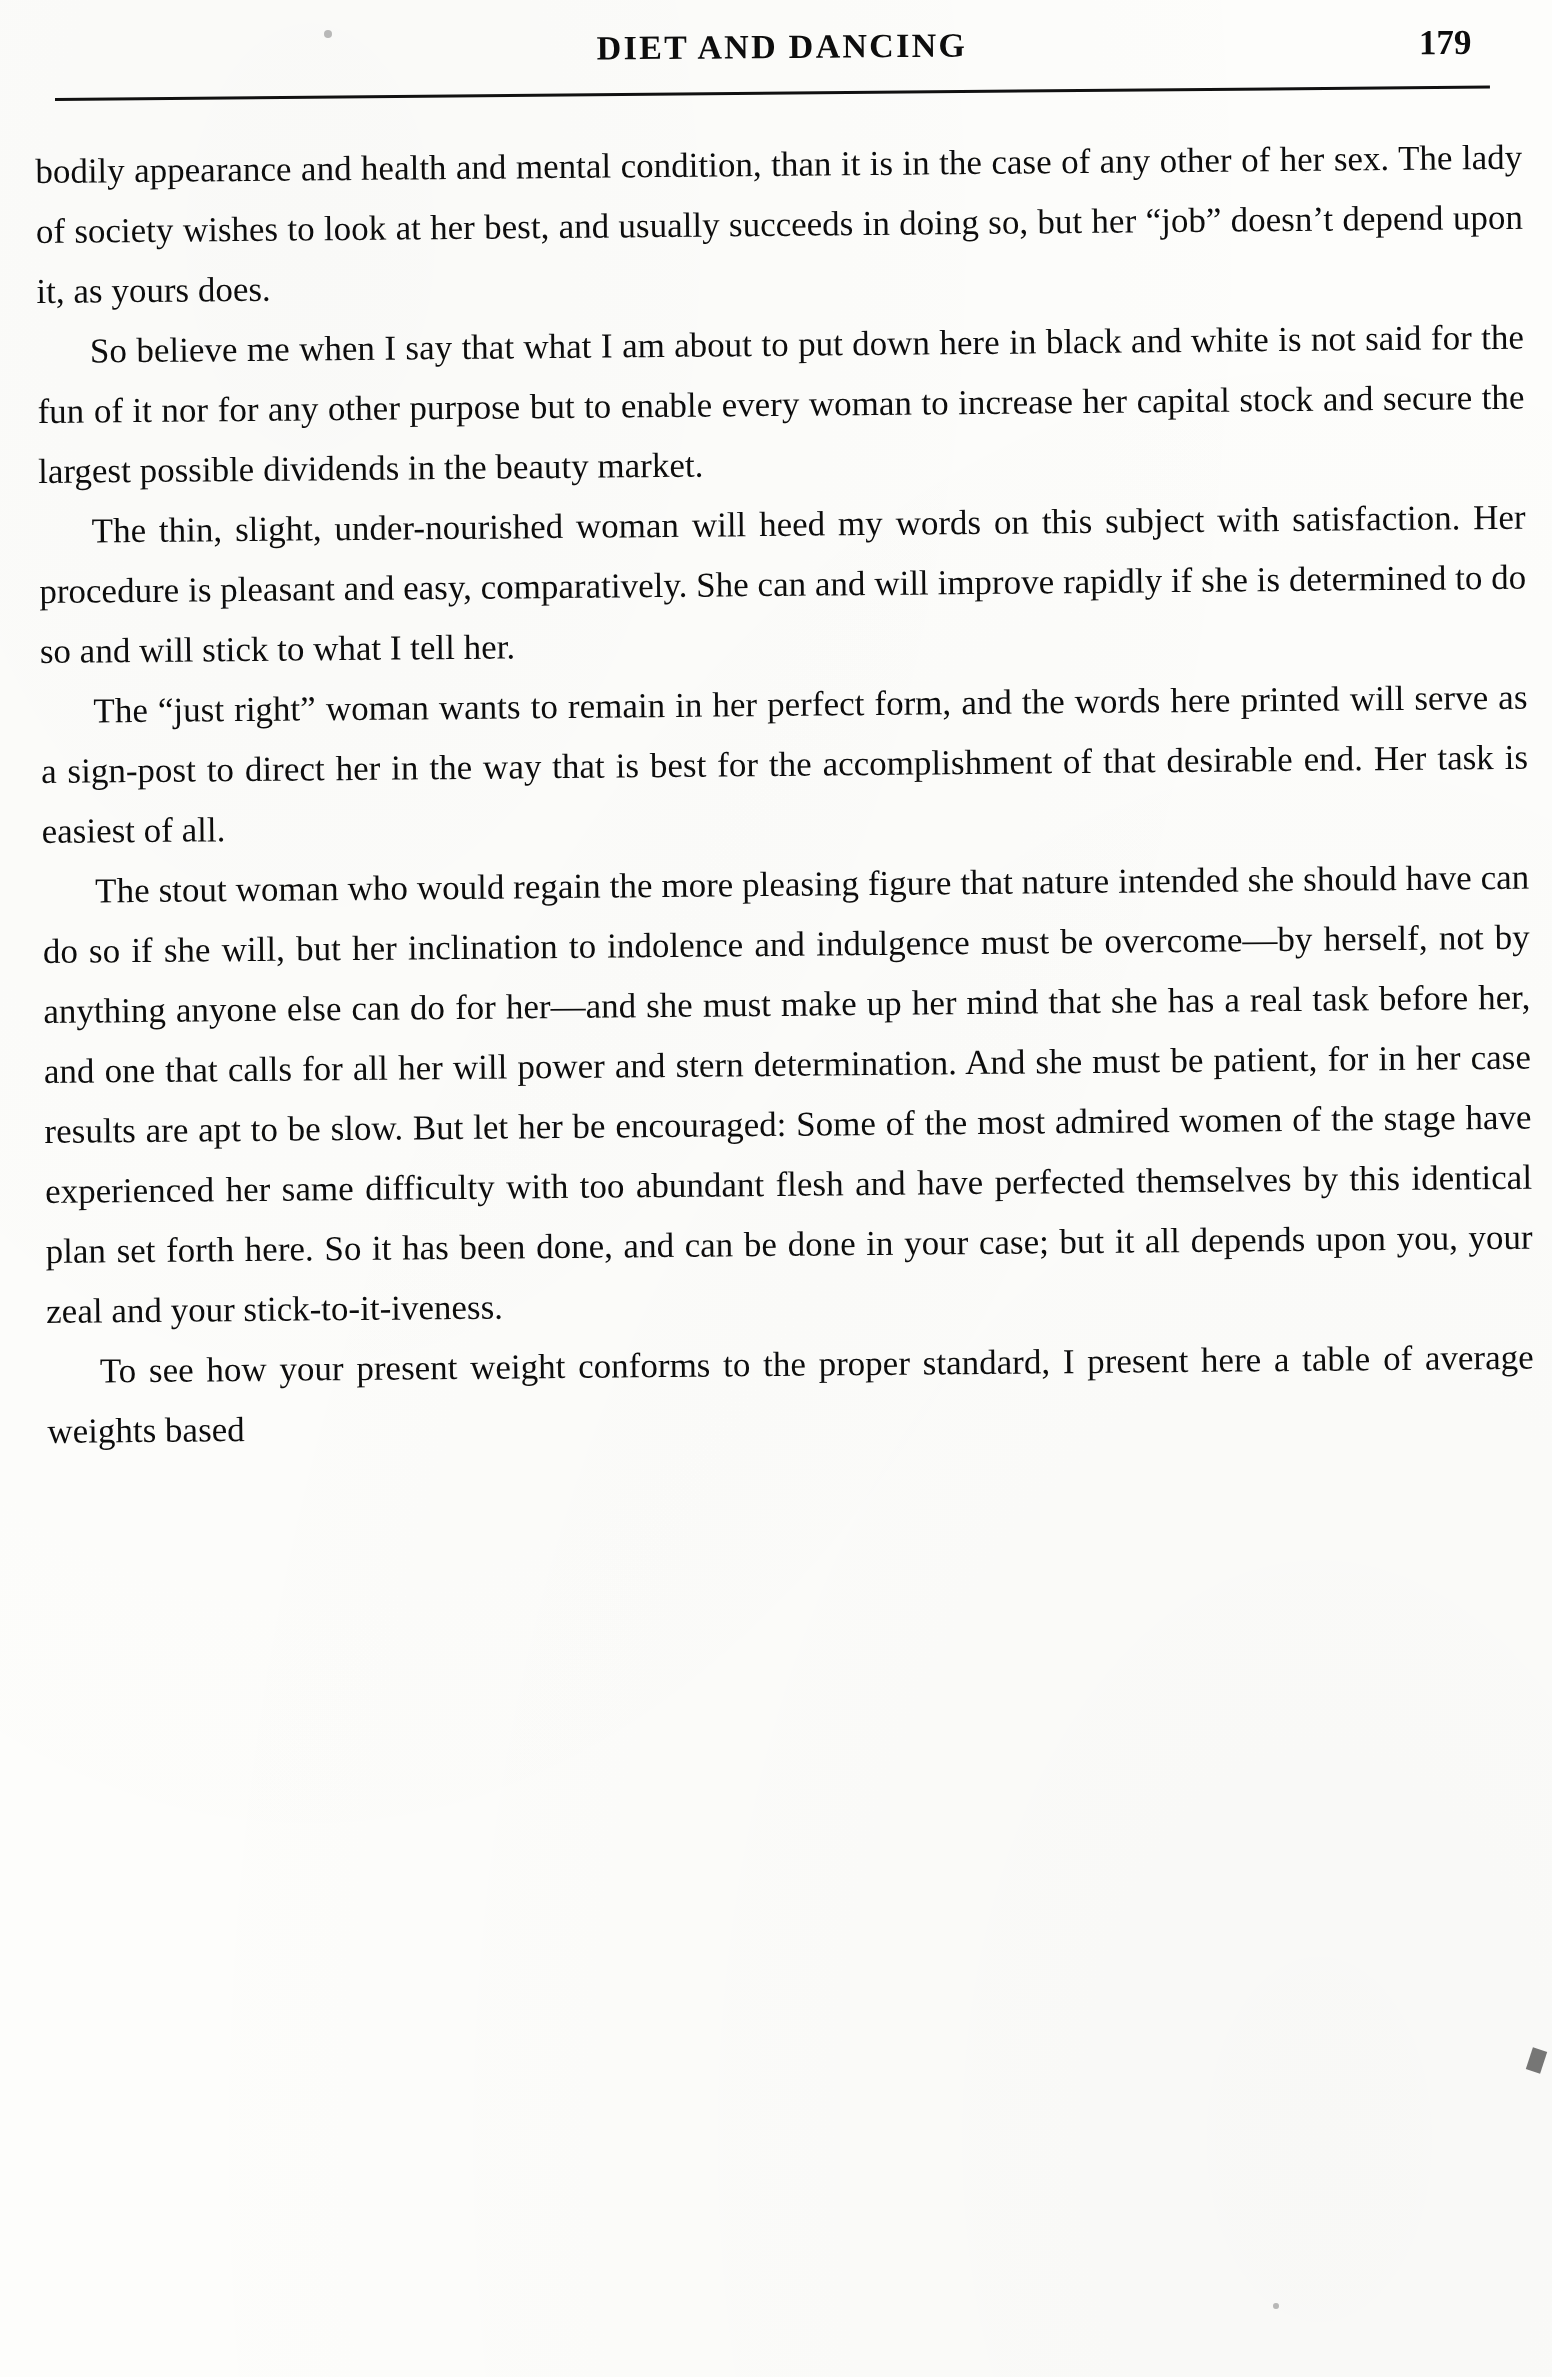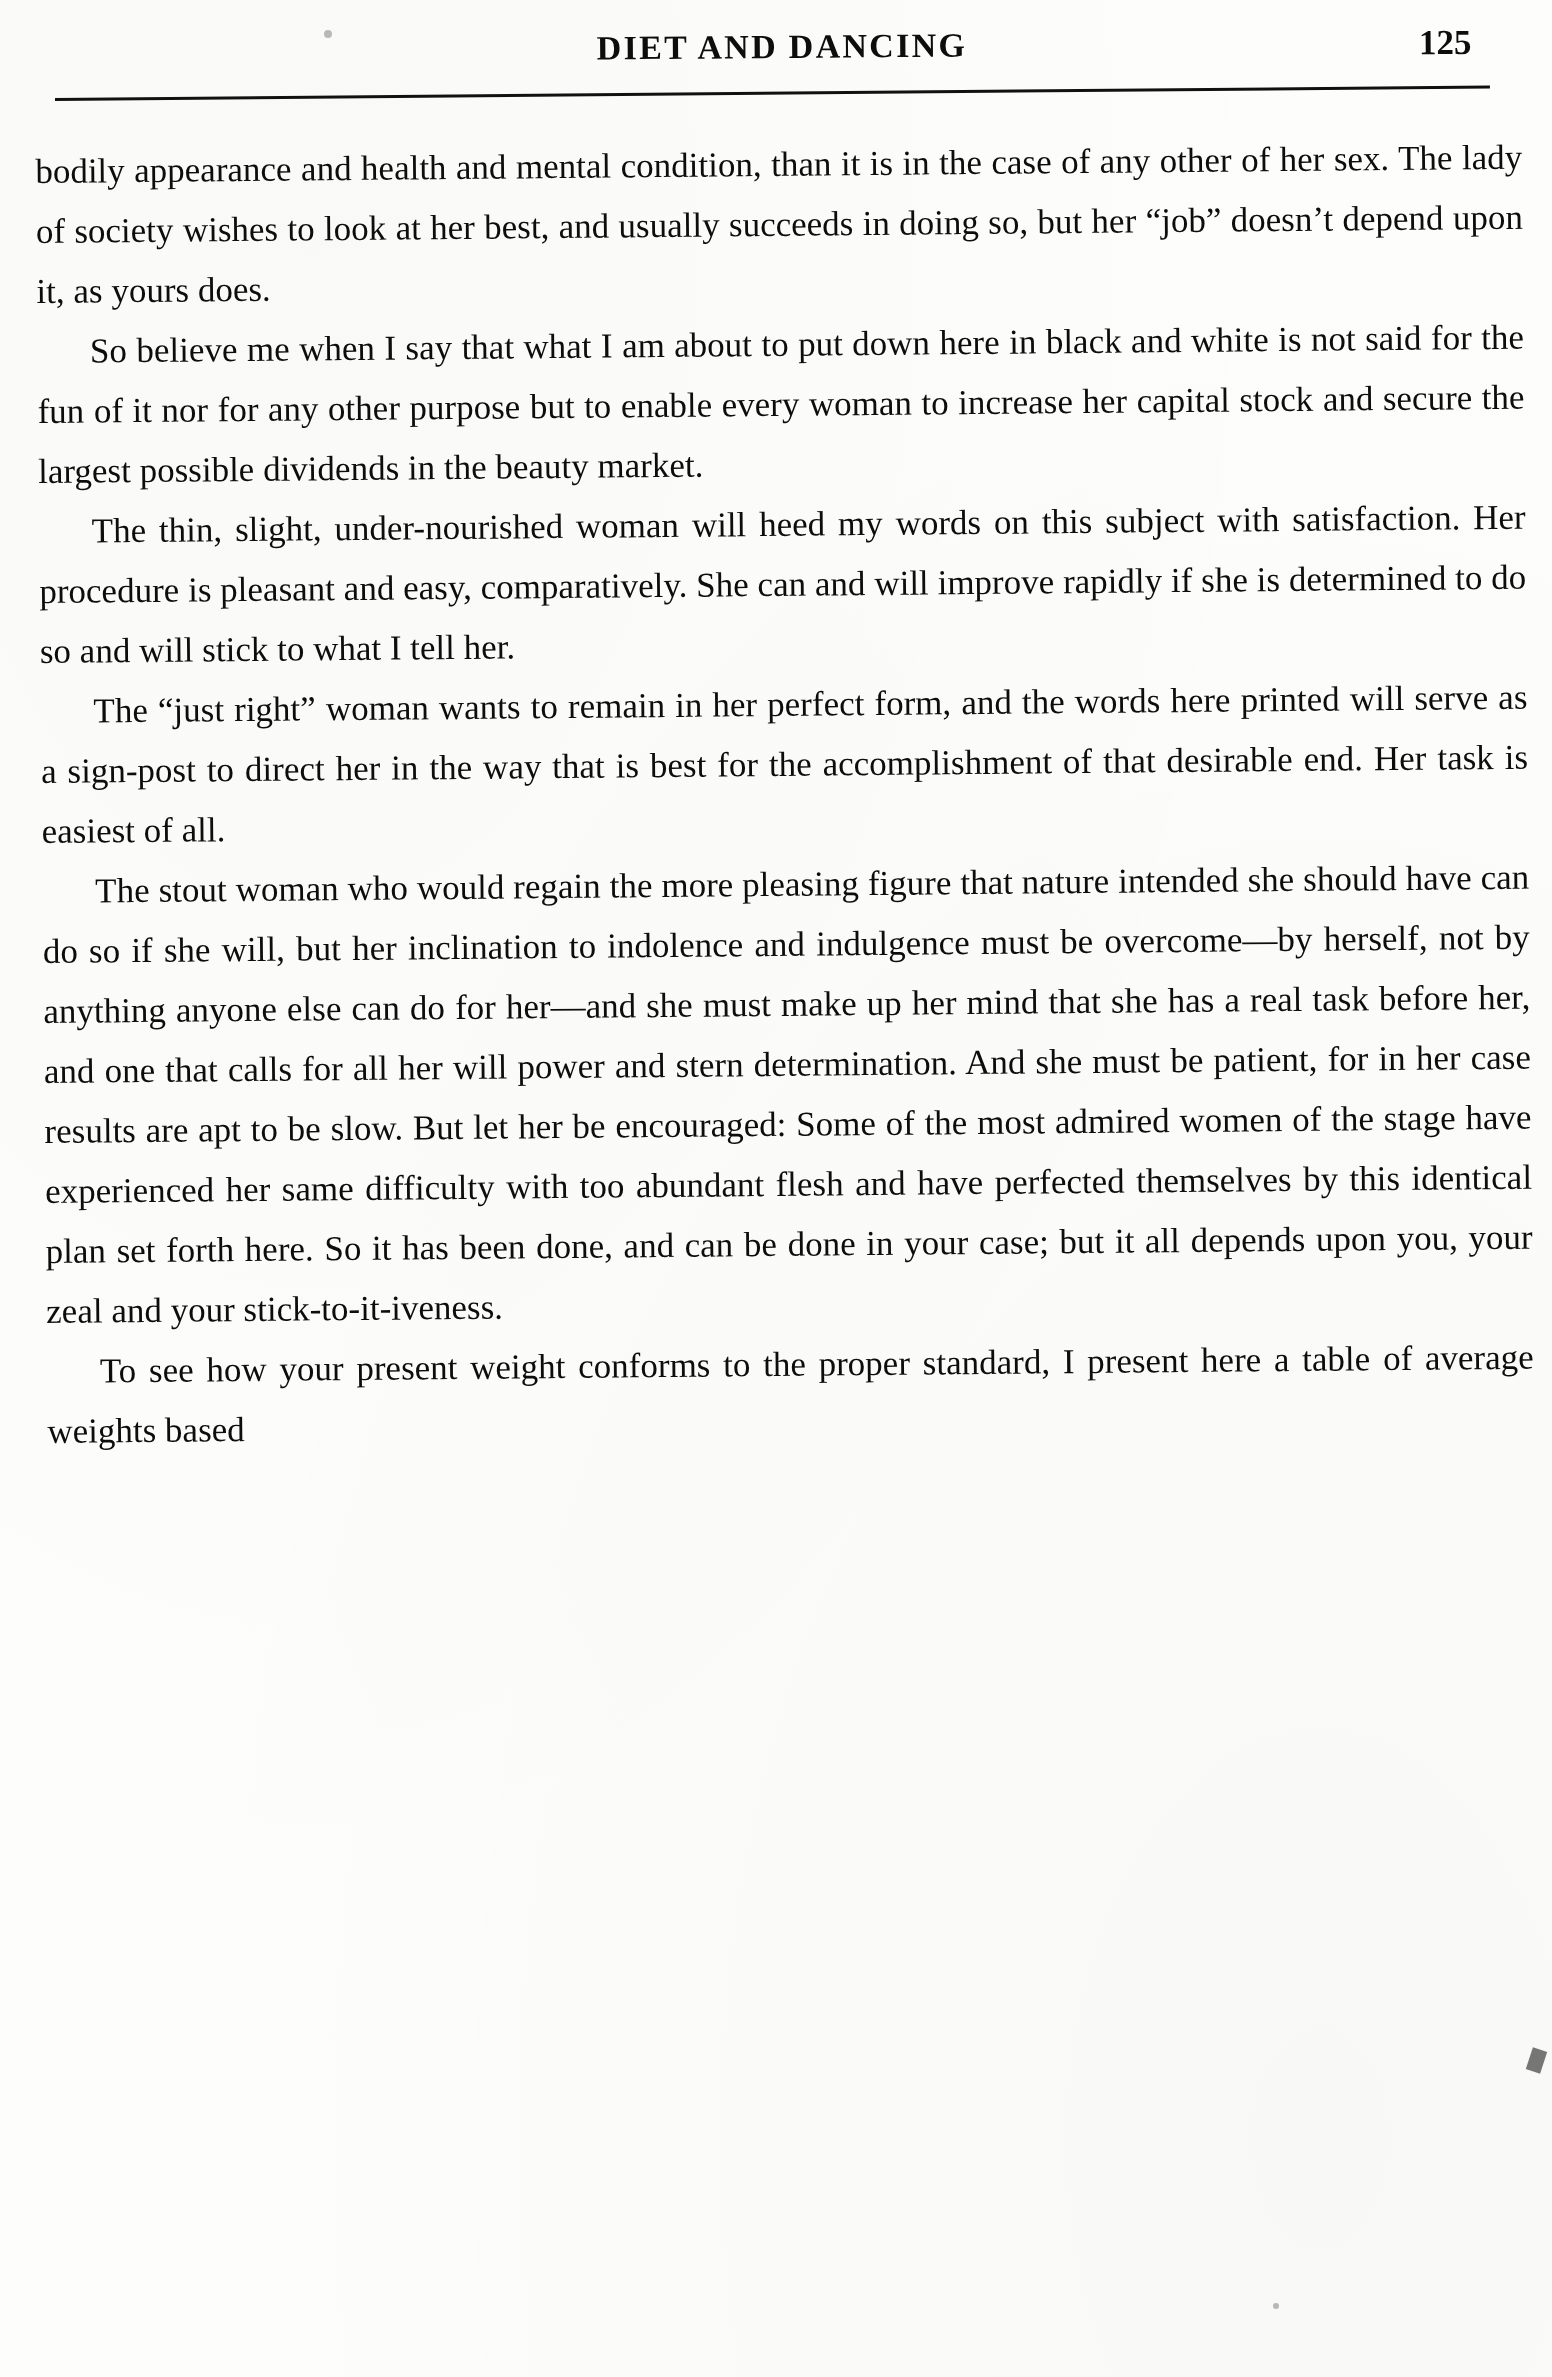--- a/index.html
+++ b/index.html
@@ -102,21 +102,21 @@
     opacity: 0.5;
   }
 </style>
 </head>
 <body>
 
 <div class="page">
 
   <div class="header">
     <div class="running-head">DIET AND DANCING</div>
-    <div class="folio">125</div>
+    <div class="folio">179</div>
   </div>
 
   <div class="rule"></div>
 
   <div class="body-text">
     <p>bodily appearance and health and mental condition, than it is in the case of any other of her sex. The lady of society wishes to look at her best, and usually succeeds in doing so, but her “job” doesn’t depend upon it, as yours does.</p>
     <p class="indent">So believe me when I say that what I am about to put down here in black and white is not said for the fun of it nor for any other purpose but to enable every woman to increase her capital stock and secure the largest possible dividends in the beauty market.</p>
     <p class="indent">The thin, slight, under-nourished woman will heed my words on this subject with satisfaction. Her procedure is pleasant and easy, comparatively. She can and will improve rapidly if she is determined to do so and will stick to what I tell her.</p>
     <p class="indent">The “just right” woman wants to remain in her perfect form, and the words here printed will serve as a sign-post to direct her in the way that is best for the accomplishment of that desirable end. Her task is easiest of all.</p>
     <p class="indent">The stout woman who would regain the more pleasing figure that nature intended she should have can do so if she will, but her inclination to indolence and indulgence must be overcome—by herself, not by anything anyone else can do for her—and she must make up her mind that she has a real task before her, and one that calls for all her will power and stern determination. And she must be patient, for in her case results are apt to be slow. But let her be encouraged: Some of the most admired women of the stage have experienced her same difficulty with too abundant flesh and have perfected themselves by this identical plan set forth here. So it has been done, and can be done in your case; but it all depends upon you, your zeal and your stick-to-it-iveness.</p>

